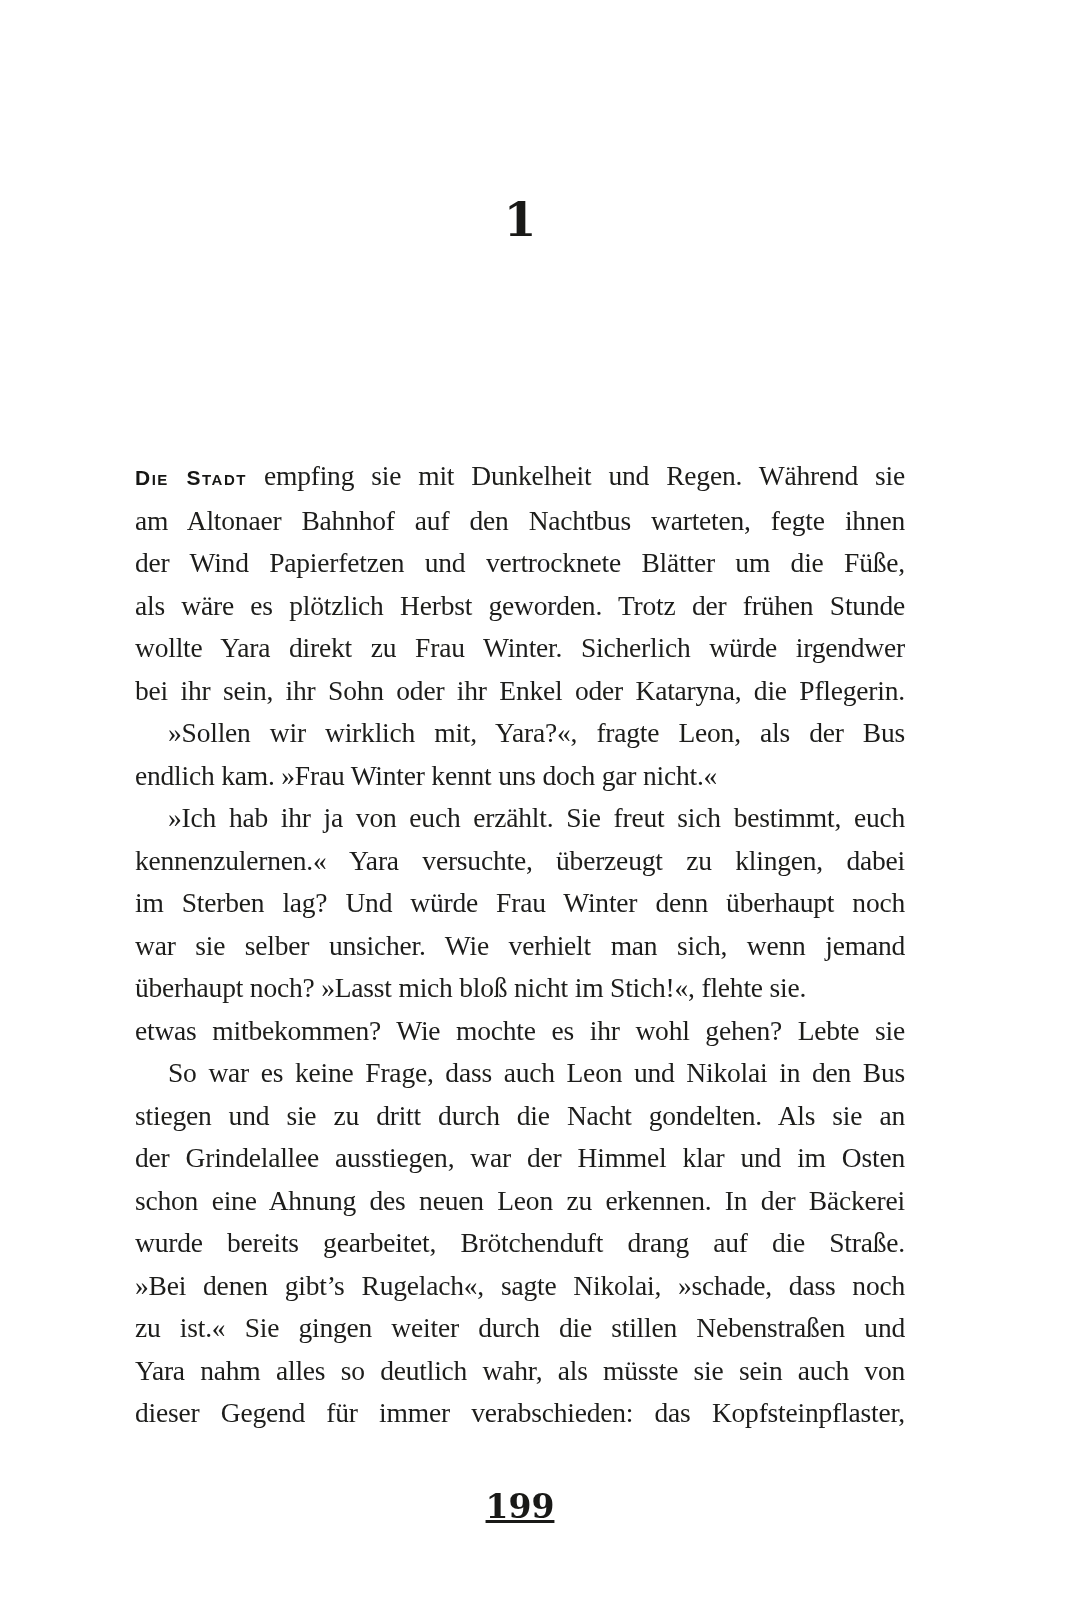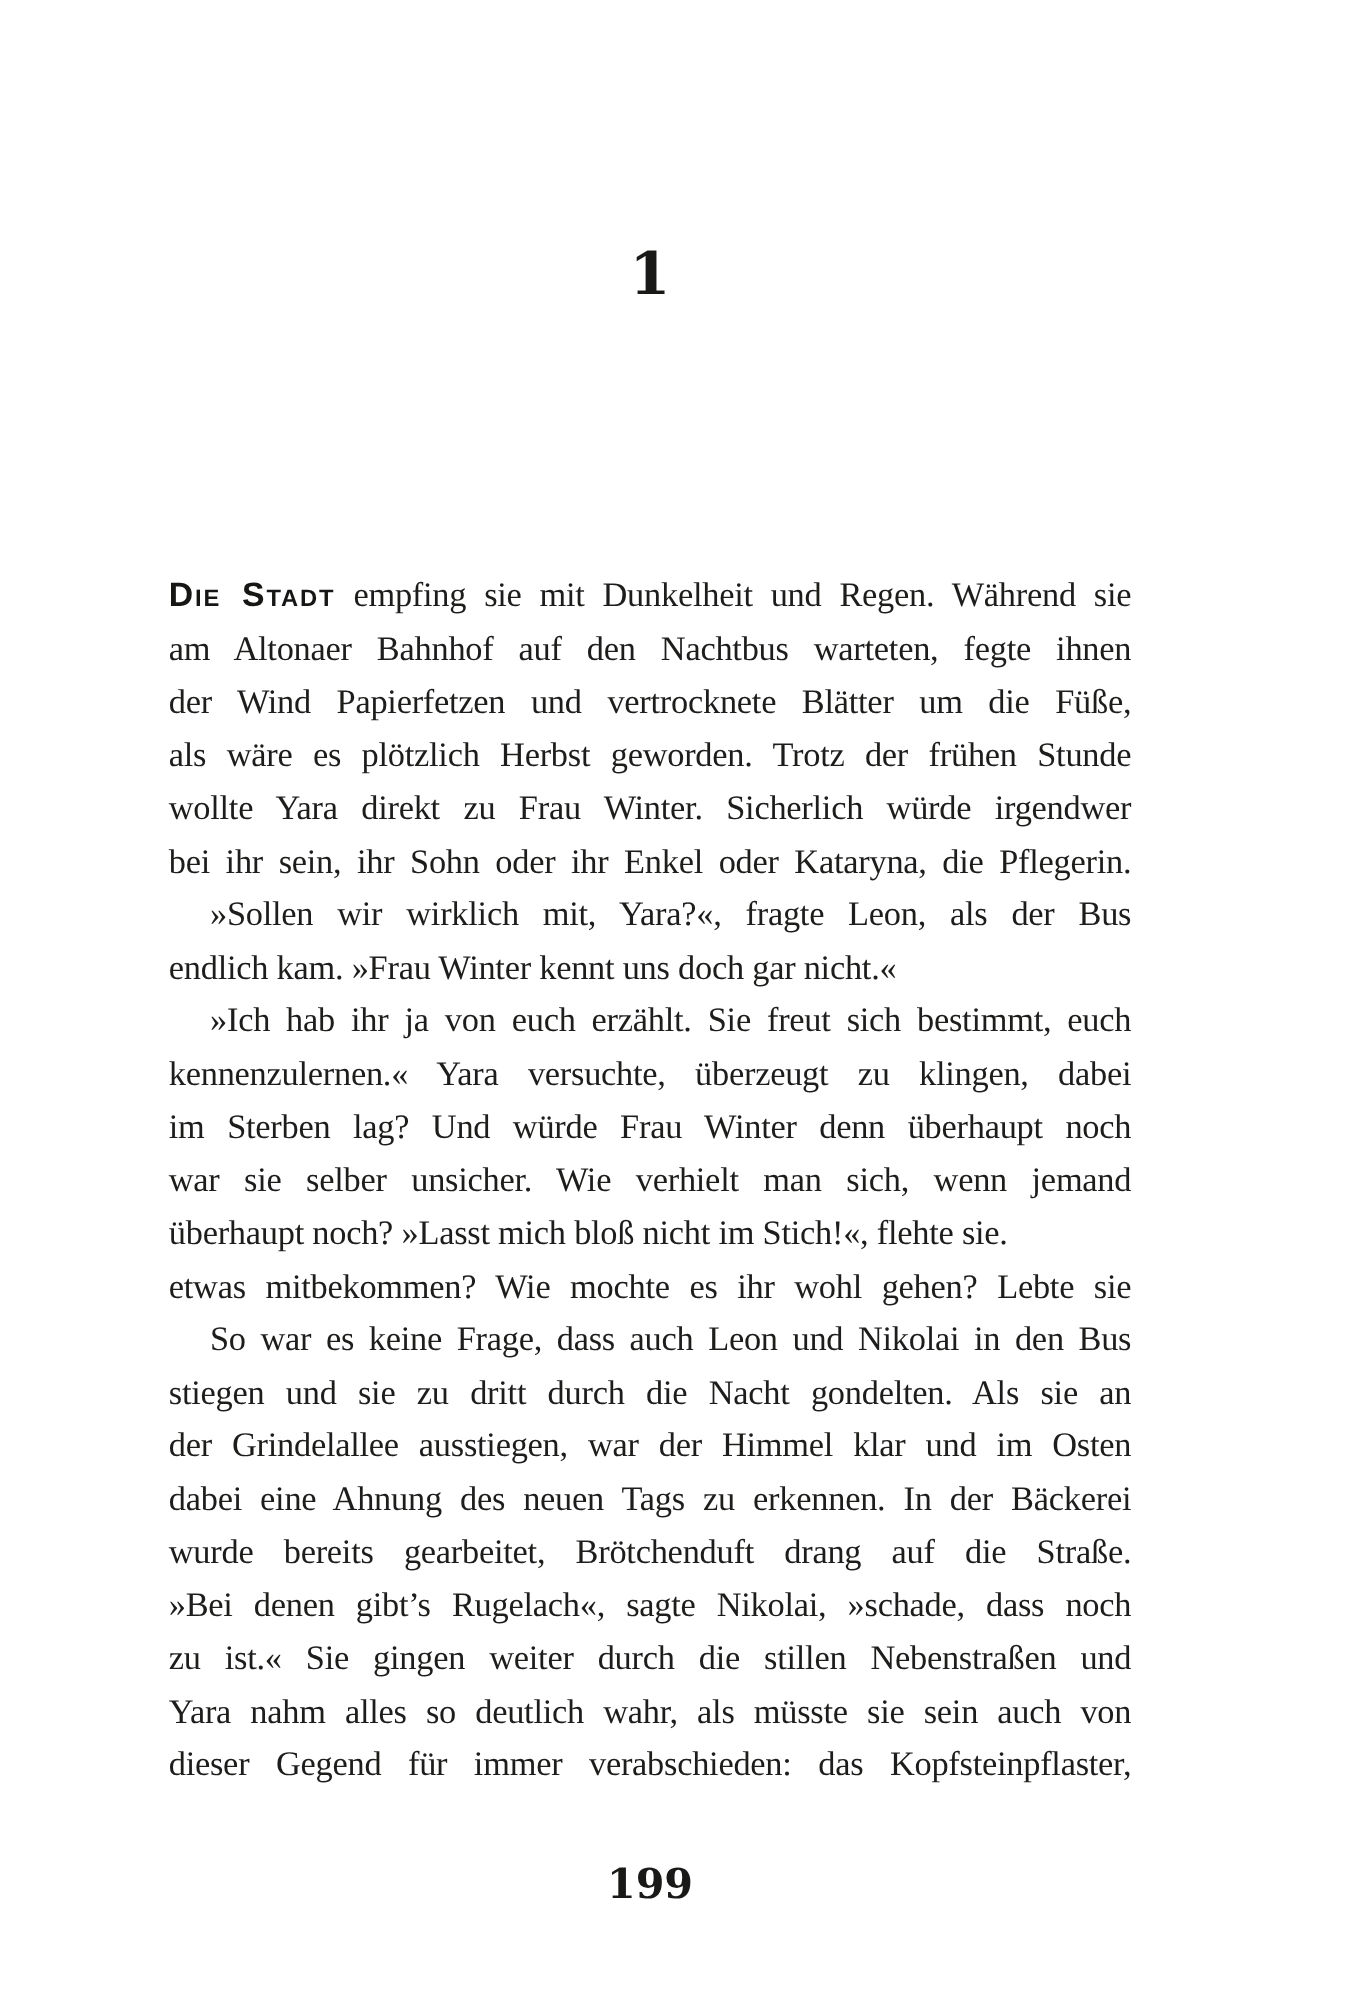--- a/index.html
+++ b/index.html
@@ -37,35 +37,36 @@
     text-align: justify;
     text-align-last: justify;
     white-space: normal;
   }
   .line.no-j { text-align-last: left; }
   .line.indent { text-indent: 33px; }
   .lead-in {
     font-family: "Liberation Sans", sans-serif;
     font-weight: 700;
     font-variant: small-caps;
-    font-size: 27px;
+    font-size: 21px;
     letter-spacing: 1.5px;
     color: #161614;
   }
   .page-number {
     position: absolute;
     left: 135px;
     width: 770px;
     top: 1490px;
     text-align: center;
     font-family: "DejaVu Serif", serif;
     font-weight: 700;
     font-size: 33px;
     line-height: 33px;
     color: #191917;
+    text-decoration: underline;
   }
 </style>
 </head>
 <body>
 
 <div class="page">
   <div class="chapter-number">1</div>
 
   <div class="text-block">
       <div class="line"><span class="lead-in">Die Stadt</span> empfing sie mit Dunkelheit und Regen. Während sie</div>
@@ -78,21 +79,21 @@
       <div class="line no-j">endlich kam. »Frau Winter kennt uns doch gar nicht.«</div>
       <div class="line indent">»Ich hab ihr ja von euch erzählt. Sie freut sich bestimmt, euch</div>
       <div class="line">kennenzulernen.« Yara versuchte, überzeugt zu klingen, dabei</div>
       <div class="line">im Sterben lag? Und würde Frau Winter denn überhaupt noch</div>
       <div class="line">war sie selber unsicher. Wie verhielt man sich, wenn jemand</div>
       <div class="line no-j">überhaupt noch? »Lasst mich bloß nicht im Stich!«, flehte sie.</div>
       <div class="line">etwas mitbekommen? Wie mochte es ihr wohl gehen? Lebte sie</div>
       <div class="line indent">So war es keine Frage, dass auch Leon und Nikolai in den Bus</div>
       <div class="line">stiegen und sie zu dritt durch die Nacht gondelten. Als sie an</div>
       <div class="line">der Grindelallee ausstiegen, war der Himmel klar und im Osten</div>
-      <div class="line">dabei eine Ahnung des neuen Tags zu erkennen. In der Bäckerei</div>
+      <div class="line">schon eine Ahnung des neuen Leon zu erkennen. In der Bäckerei</div>
       <div class="line">wurde bereits gearbeitet, Brötchenduft drang auf die Straße.</div>
       <div class="line">»Bei denen gibt’s Rugelach«, sagte Nikolai, »schade, dass noch</div>
       <div class="line">zu ist.« Sie gingen weiter durch die stillen Nebenstraßen und</div>
       <div class="line">Yara nahm alles so deutlich wahr, als müsste sie sein auch von</div>
       <div class="line">dieser Gegend für immer verabschieden: das Kopfsteinpflaster,</div>
     </div>
 
   <div class="page-number">199</div>
 </div>
 

